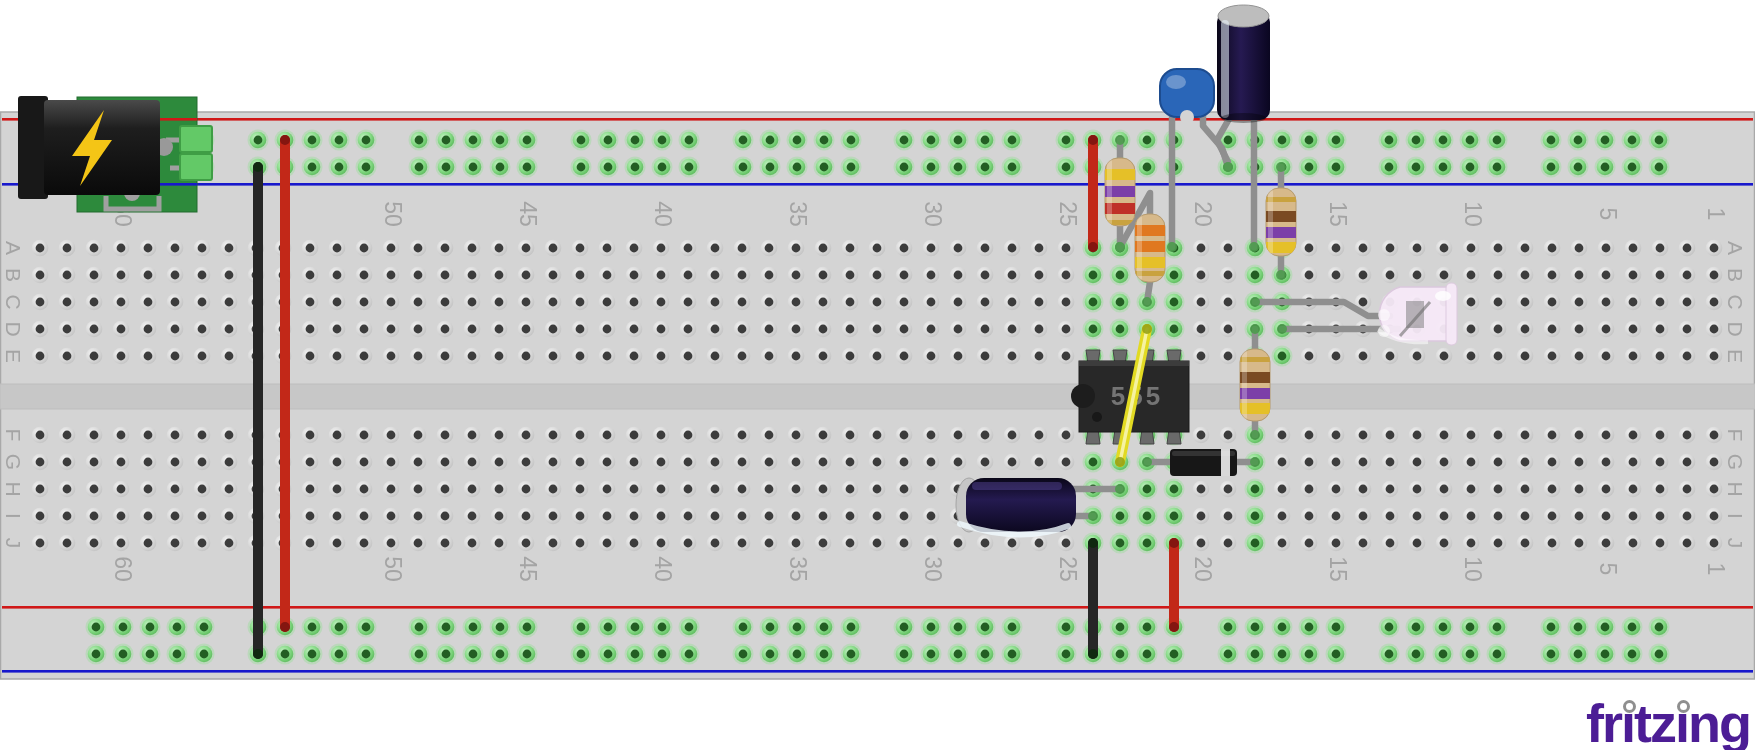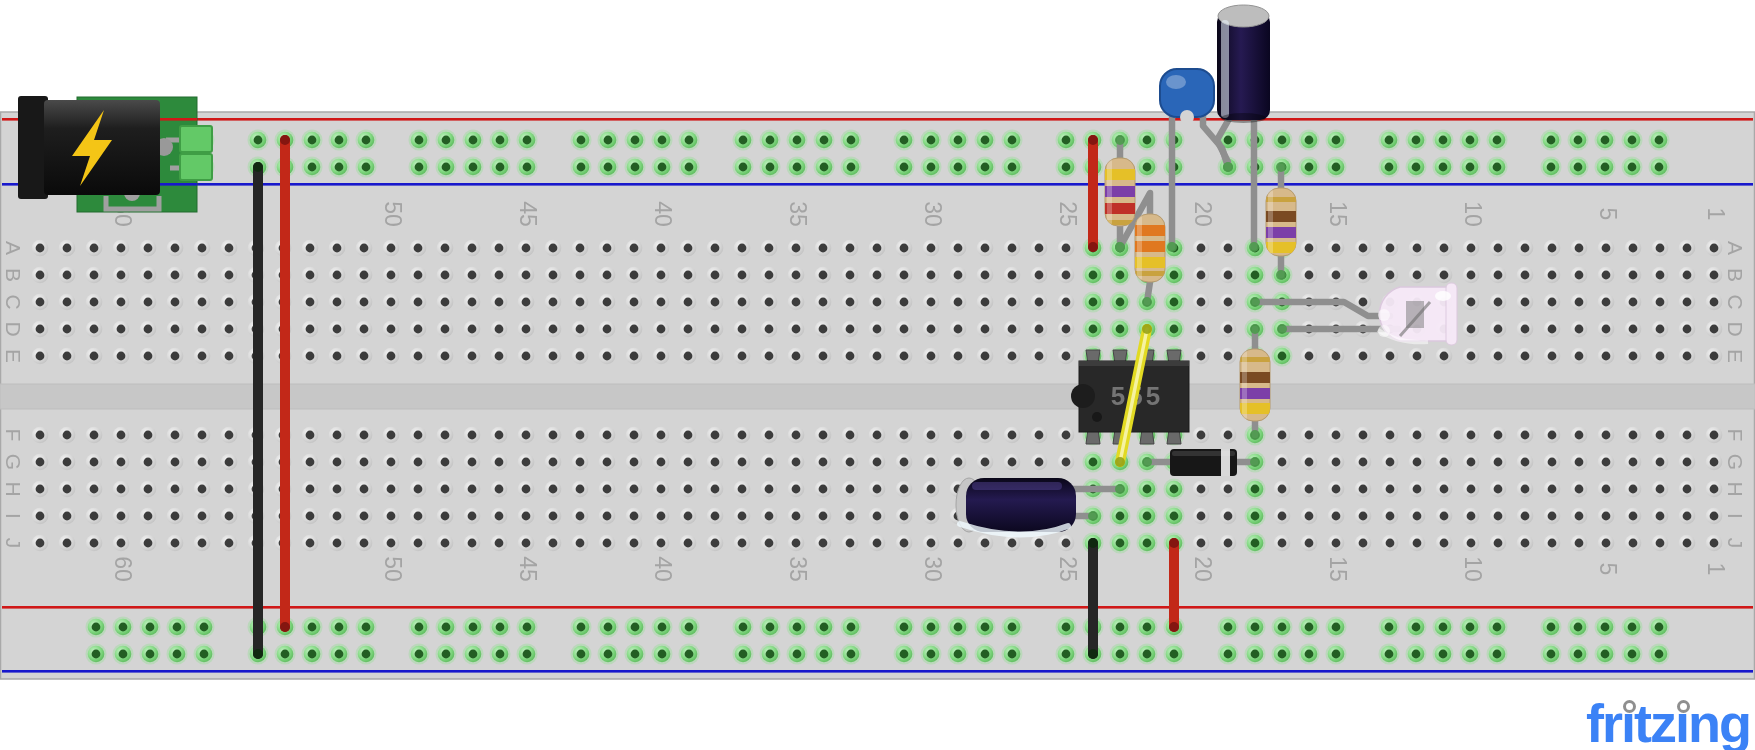--- a/index.html
+++ b/index.html
@@ -3872,14 +3872,14 @@
         <path d="M1448,287 L1400,287 A28,28 0 0 0 1400,341 L1448,341 Z" fill="#f7eaf8" stroke="#dcc8de" stroke-width="1.5" opacity="0.95"></path>
         <rect x="1446" y="283" width="11" height="62" rx="5" fill="#f7eaf8" stroke="#dcc8de" opacity="0.95"></rect>
         <rect x="1406" y="301" width="18" height="27" fill="rgba(120,120,120,0.5)"></rect>
         <line x1="1400" y1="336" x2="1430" y2="302" stroke="rgba(110,110,110,0.6)" stroke-width="3"></line>
         <circle cx="1384" cy="315" r="6" fill="rgba(255,255,255,0.55)"></circle>
         <circle cx="1384" cy="331" r="6" fill="rgba(255,255,255,0.55)"></circle>
         <ellipse cx="1443" cy="296" rx="8" ry="5" fill="rgba(255,255,255,0.8)"></ellipse>
         <path d="M1378,330 Q1398,344 1428,342" fill="none" stroke="rgba(255,255,255,0.5)" stroke-width="4"></path>
       </g>
     </svg>
-  <div class="logo" id="logo" style="color: #3b82f6; margin-left: 44px;"><span>f</span><span>r</span><span class="idot">ı</span><span>t</span><span>z</span><span class="idot">ı</span><span>n</span><span>g</span></div>
+  <div class="logo" id="logo" style="color: #4c1d95; margin-left: 44px;"><span>f</span><span>r</span><span class="idot">ı</span><span>t</span><span>z</span><span class="idot">ı</span><span>n</span><span>g</span></div>
 </div>
 
 </body></html>

